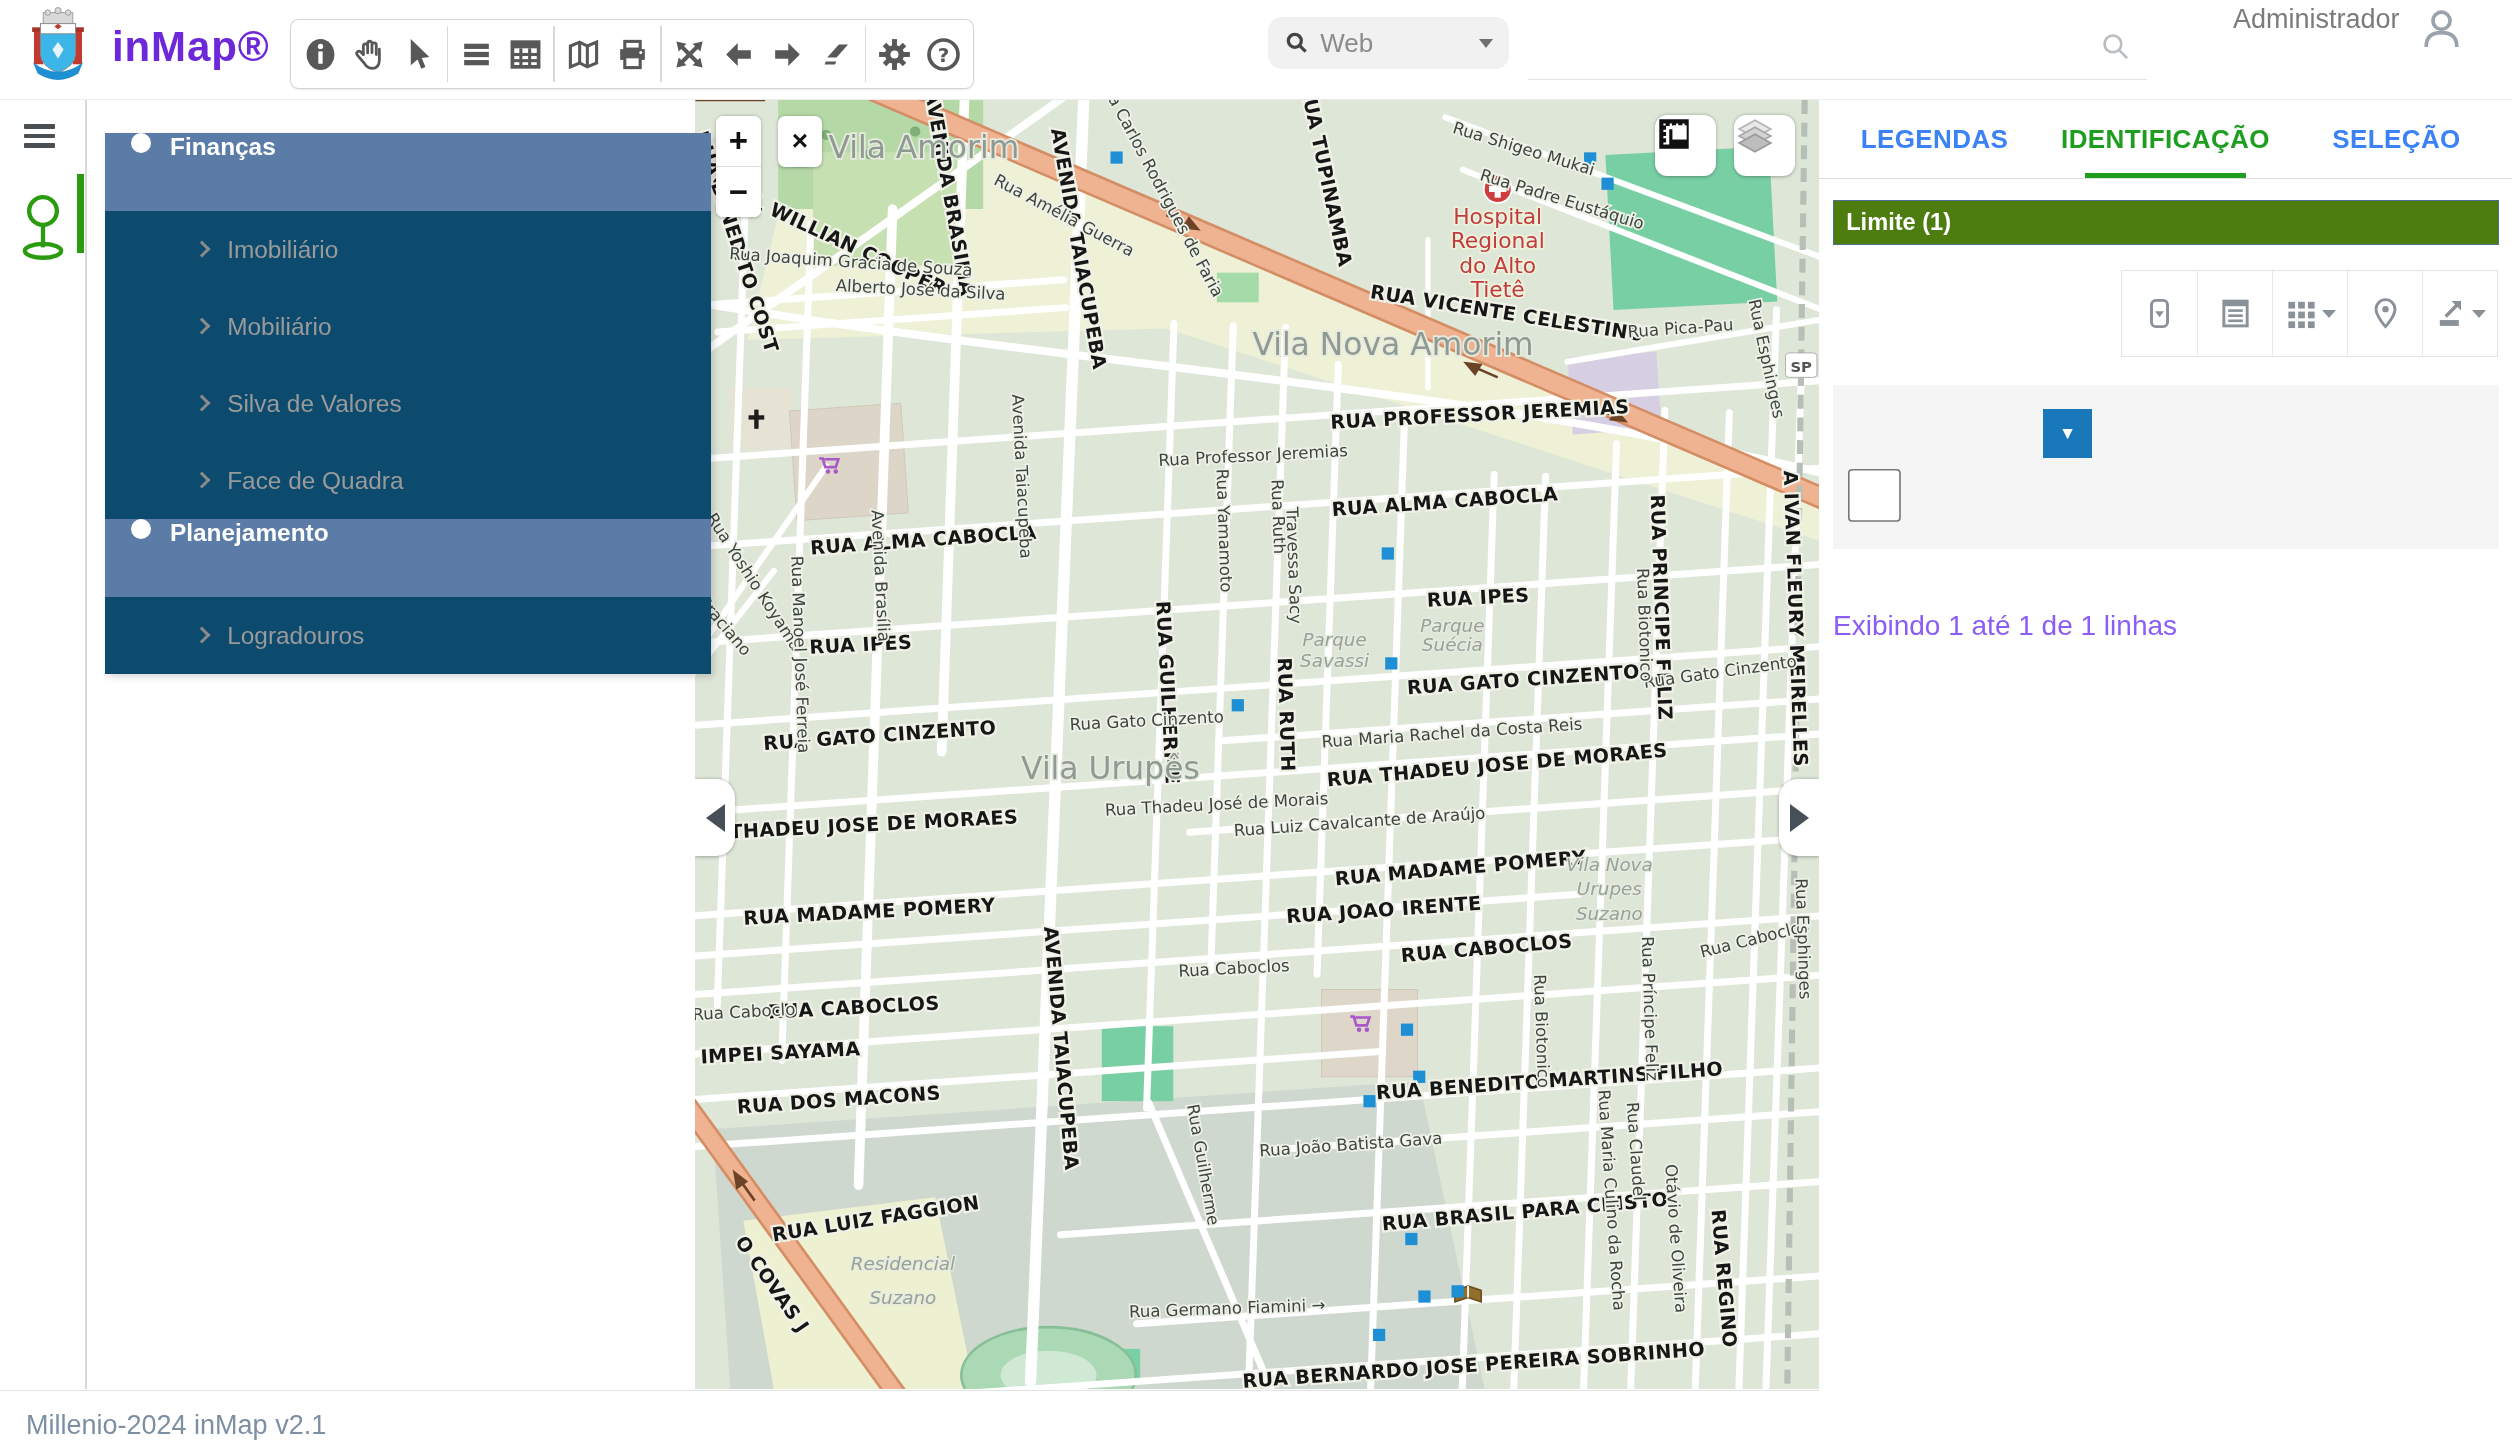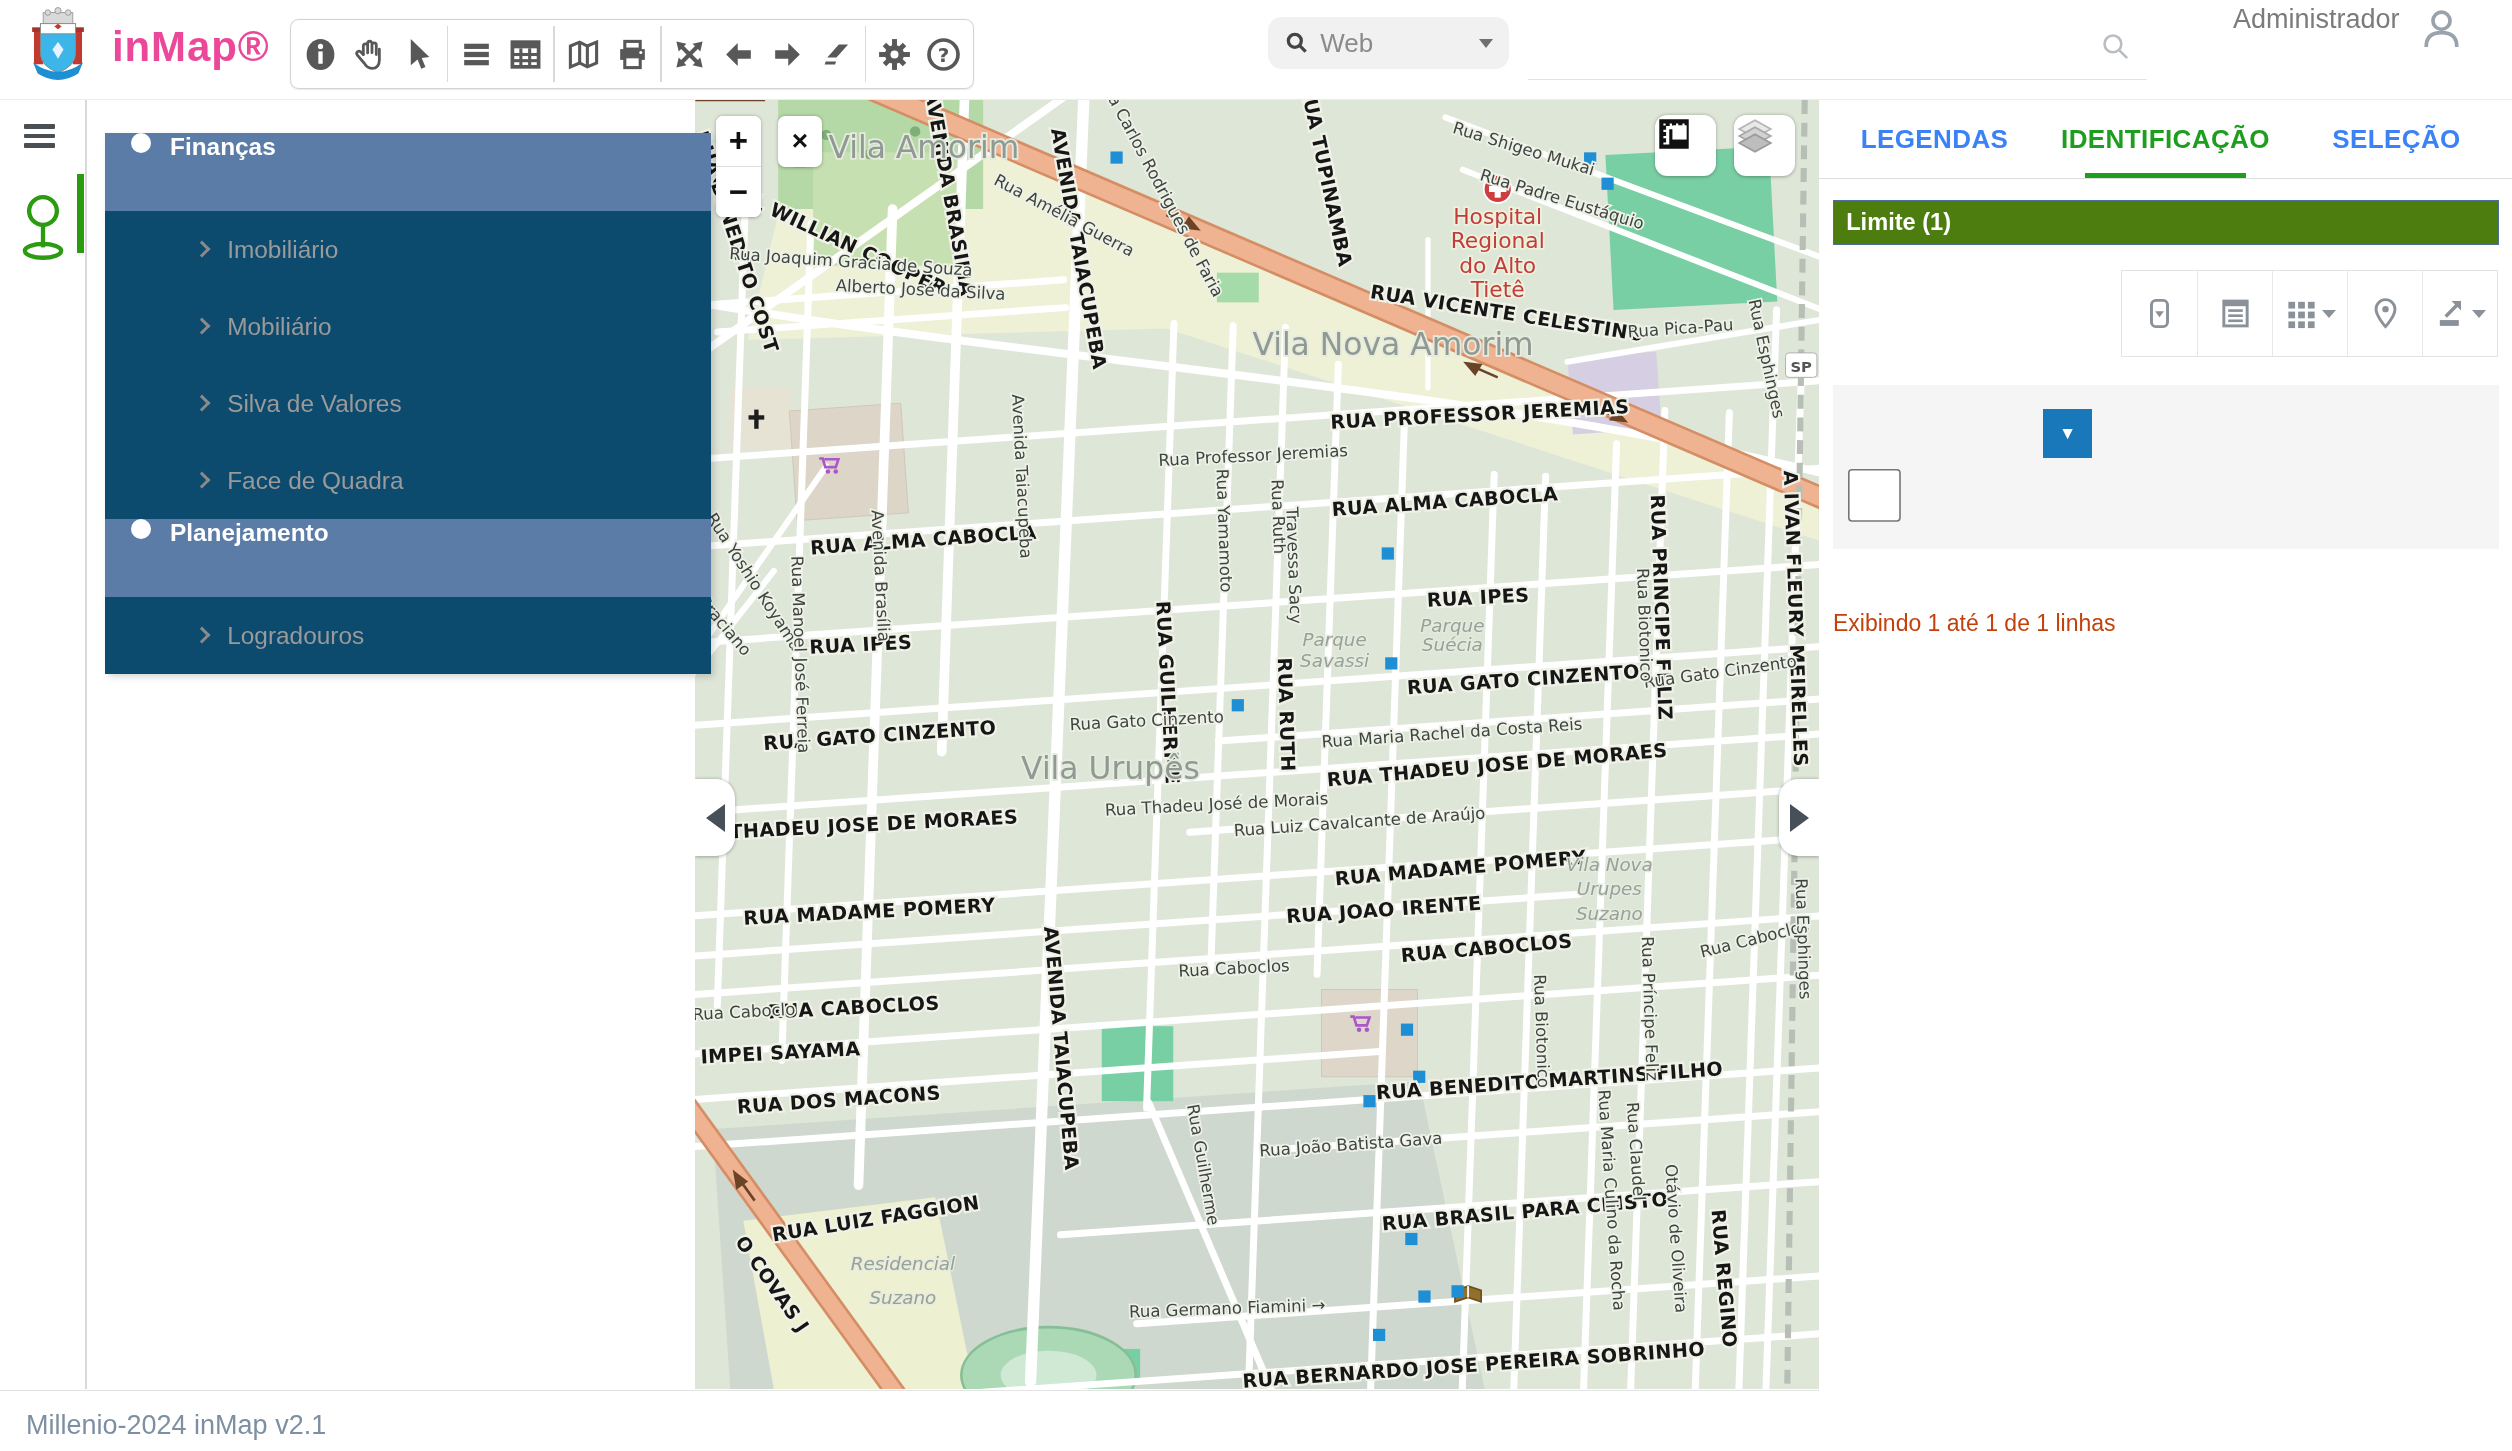--- a/index.html
+++ b/index.html
@@ -2,21 +2,21 @@
 <html style="font-size:14px"><head>
 <meta charset="utf-8">
 <style>
   *{margin:0;padding:0;box-sizing:border-box}
   html,body{background:#fff}
   #app{position:relative;width:2512px;height:1452px;background:#fff;font-family:"Liberation Sans",sans-serif;overflow:hidden}
 
   
   .header{position:absolute;left:0;top:0;width:2512px;height:100px;background:#fff;border-bottom:0.9px solid #ececec;z-index:30}
   .logo{position:absolute;left:31px;top:7px;width:54px;height:85px}
-  .app-title{position:absolute;left:112px;top:23px;font-size:42px;font-weight:bold;color:#ec4899;letter-spacing:0.9px}
+  .app-title{position:absolute;left:112px;top:23px;font-size:42px;font-weight:bold;color:#6d28d9;letter-spacing:0.9px}
   .main-toolbar{position:absolute;left:290px;top:19px;height:70px;display:flex;align-items:center;background:#fff;border:1.7px solid #d2d2d2;border-radius:8.7px;box-shadow:0 0.9px 1.7px rgba(0,0,0,.08);padding:0 5.2px}
   .tb-btn{width:49px;height:61px;display:flex;align-items:center;justify-content:center;background:transparent;border:none;cursor:pointer}
   .tb-btn svg{width:37px;height:37px}
   .tb-sep{width:1.7px;height:56px;background:#d9d9d9;margin:0 3.5px}
   .scope-btn{position:absolute;left:1268px;top:17.4px;width:241px;height:52px;background:#f1f1f1;border:none;display:flex;align-items:center;padding:0 15.7px;cursor:pointer;border-radius:14px}
   .scope-btn .lbl{font-size:26px;color:#8b8b8b;margin-left:10.5px}
   .caret-down{width:0;height:0;border-left:7.9px solid transparent;border-right:7.9px solid transparent;border-top:9.6px solid #6f6f6f;margin-left:auto}
   .search-wrap{position:absolute;left:1528px;top:17.4px;width:619px;height:63px;border-bottom:1.7px solid #e2e2e2}
   .search-wrap input{width:558px;height:58px;border:none;outline:none;font-size:27px;color:#444;font-family:"Liberation Sans",sans-serif;background:transparent;padding-left:12.2px}
   .search-wrap input::placeholder{color:#9aa0a6}
@@ -70,21 +70,21 @@
   .tab.active::after{content:"";position:absolute;left:15%;right:15%;bottom:0;height:5.2px;background:#1e9e1e}
   .section-bar{position:absolute;left:14px;top:100px;width:666px;height:45px;background:#4d7c0f;border:0.9px solid #4e6f96;display:flex;align-items:center}
   .section-bar .st{color:#fff;font-size:23.6px;font-weight:bold;margin-left:12.2px}
   .rp-toolbar{position:absolute;top:170px;right:14px;height:87px;display:flex;border:0.9px solid #e3e3e3;background:#fff}
   .rp-btn{width:75px;border:none;border-left:0.9px solid #e8e8e8;background:#fff;display:flex;align-items:center;justify-content:center;cursor:pointer;gap:3.5px}
   .rp-btn:first-child{border-left:none}
   .rp-caret{width:0;height:0;border-left:7px solid transparent;border-right:7px solid transparent;border-top:8.7px solid #8a9199}
   .grid-row{position:absolute;left:14px;top:285px;width:666px;height:164px;background:#f5f5f5}
   .row-check{position:absolute;left:15px;top:84px;width:33px;height:33px;accent-color:#1878ba;cursor:pointer;transform:scale(1.6);transform-origin:top left}
   .row-dd{position:absolute;left:210px;top:24.4px;width:49px;height:49px;background:#1878ba;border:none;color:#fff;font-size:17.4px;cursor:pointer}
-  .pagination{position:absolute;left:14px;top:510px;font-size:23px;color:#c2410c}
+  .pagination{position:absolute;left:14px;top:510px;font-size:28px;color:#8b5cf6}
 
   
   .footer-line{position:absolute;left:0;top:1390px;width:2512px;height:0.9px;background:#e3e3e3}
   .footer-text{position:absolute;left:26px;top:1410px;font-size:27px;color:#7d8fa3}
 </style>
 </head>
 <body>
 
 <div id="app">
 

